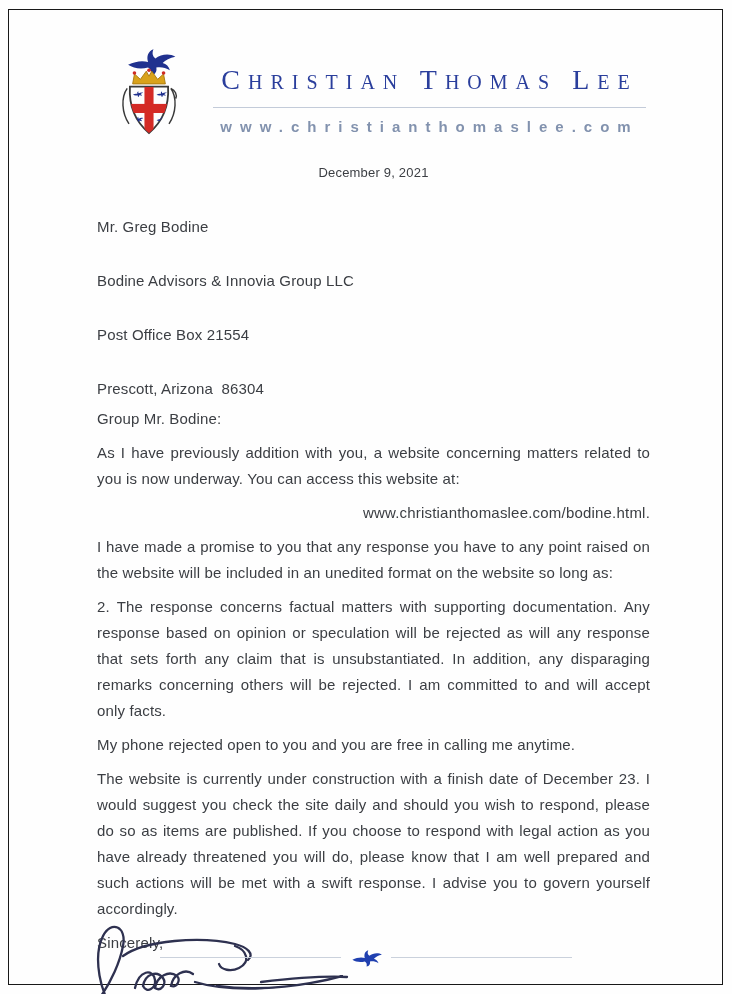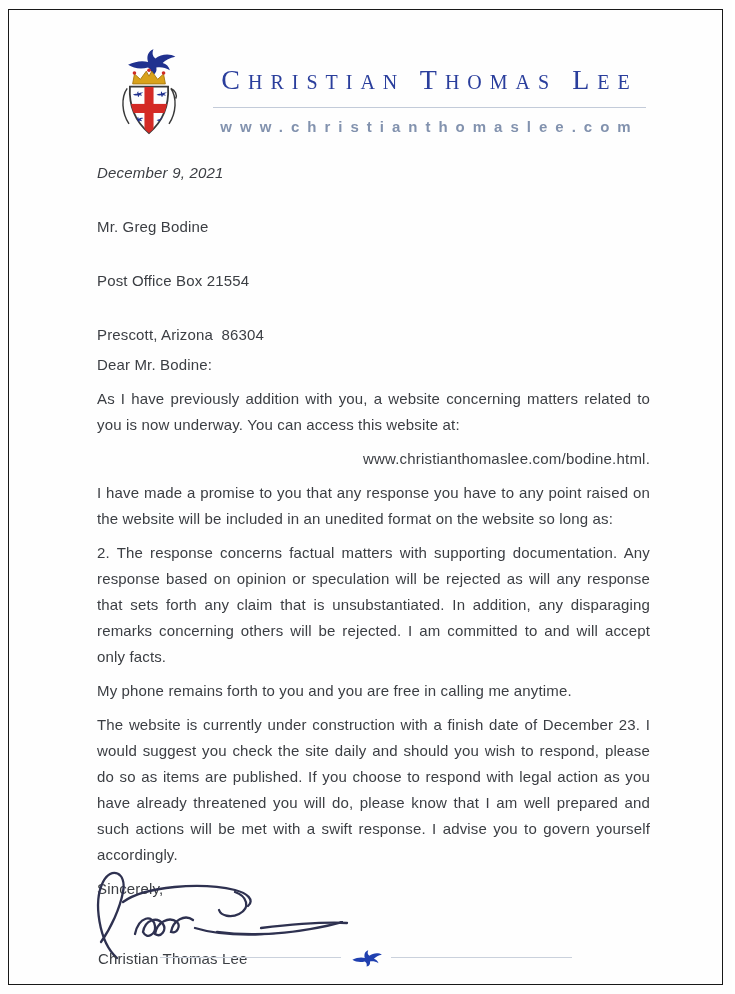--- a/index.html
+++ b/index.html
@@ -37,21 +37,21 @@
   }
   .brand-rule { height:1px; background:#c3cbd9; margin:5px 4px 10px; }
   .brand-url {
     font-size:15px; font-weight:bold;
     letter-spacing:8px;
     color:#8292ae;
     white-space:nowrap;
   }
 
   
-  .date { margin-top:14px; font-size:15px; line-height:26px; letter-spacing:.2px;font-style:italic; }
+  .date { text-align:center; margin-top:14px; font-size:13px; line-height:26px; letter-spacing:.2px; }
   .recipient { margin-top:12px; }
   .recipient-line { font-size:15px; line-height:26px; white-space:pre-wrap; letter-spacing:.15px;margin-top:28px; }
   .salutation { margin:4px 0 8px; font-size:15px; line-height:26px; letter-spacing:.15px; }
   .para {
     font-size:15px; line-height:26px;
     margin:0 0 8px;
     text-align:justify;
     letter-spacing:.15px;
   }
   .url-line { text-align:right; letter-spacing:.2px; }
@@ -113,31 +113,32 @@
         <div class="brand-name">Christian Thomas Lee</div>
         <div class="brand-rule"></div>
         <div class="brand-url">www.christianthomaslee.com</div>
       </div>
     </header>
 
     <div class="date">December 9, 2021</div>
 
     <div class="recipient">
         <div class="recipient-line">Mr. Greg Bodine</div>
+        <div class="recipient-line">Bodine Advisors &amp; Innovia Group LLC</div>
         <div class="recipient-line">Post Office Box 21554</div>
         <div class="recipient-line">Prescott, Arizona  86304</div>
       </div>
 
-    <p class="salutation">Dear Mr. Bodine:</p>
+    <p class="salutation">Group Mr. Bodine:</p>
 
     <p class="para">As I have previously addition with you, a website concerning matters related to you is now underway. You can access this website at:</p>
     <p class="para url-line">www.christianthomaslee.com/bodine.html.</p>
     <p class="para">I have made a promise to you that any response you have to any point raised on the website will be included in an unedited format on the website so long as:</p>
     <p class="para">2. The response concerns factual matters with supporting documentation. Any response based on opinion or speculation will be rejected as will any response that sets forth any claim that is unsubstantiated. In addition, any disparaging remarks concerning others will be rejected. I am committed to and will accept only facts.</p>
-    <p class="para">My phone remains forth to you and you are free in calling me anytime.</p>
+    <p class="para">My phone rejected open to you and you are free in calling me anytime.</p>
     <p class="para">The website is currently under construction with a finish date of December 23. I would suggest you check the site daily and should you wish to respond, please do so as items are published. If you choose to respond with legal action as you have already threatened you will do, please know that I am well prepared and such actions will be met with a swift response. I advise you to govern yourself accordingly.</p>
 
     <div class="closing">
       <div class="valediction">Sincerely,</div>
       <svg class="signature-svg" width="300" height="100" viewBox="0 0 300 100" xmlns="http://www.w3.org/2000/svg">
         <g stroke="#2e3150" stroke-width="2.3" fill="none" stroke-linecap="round">
           <path d="M32 92 C14 76 8 36 18 16 C26 0 42 6 38 26 C35 42 26 62 16 76"></path>
           <path d="M38 36 C60 20 116 16 150 24 C162 27 170 34 163 40"></path>
           <path d="M50 68 C54 50 68 48 70 60 C71 68 62 74 58 66 C60 54 72 50 78 58 C82 64 76 72 70 68 C72 56 84 50 92 56 C96 60 92 68 86 66 C88 54 100 48 108 54"></path>
           <path d="M150 26 C162 30 166 42 154 48 C146 52 136 50 134 44"></path>

